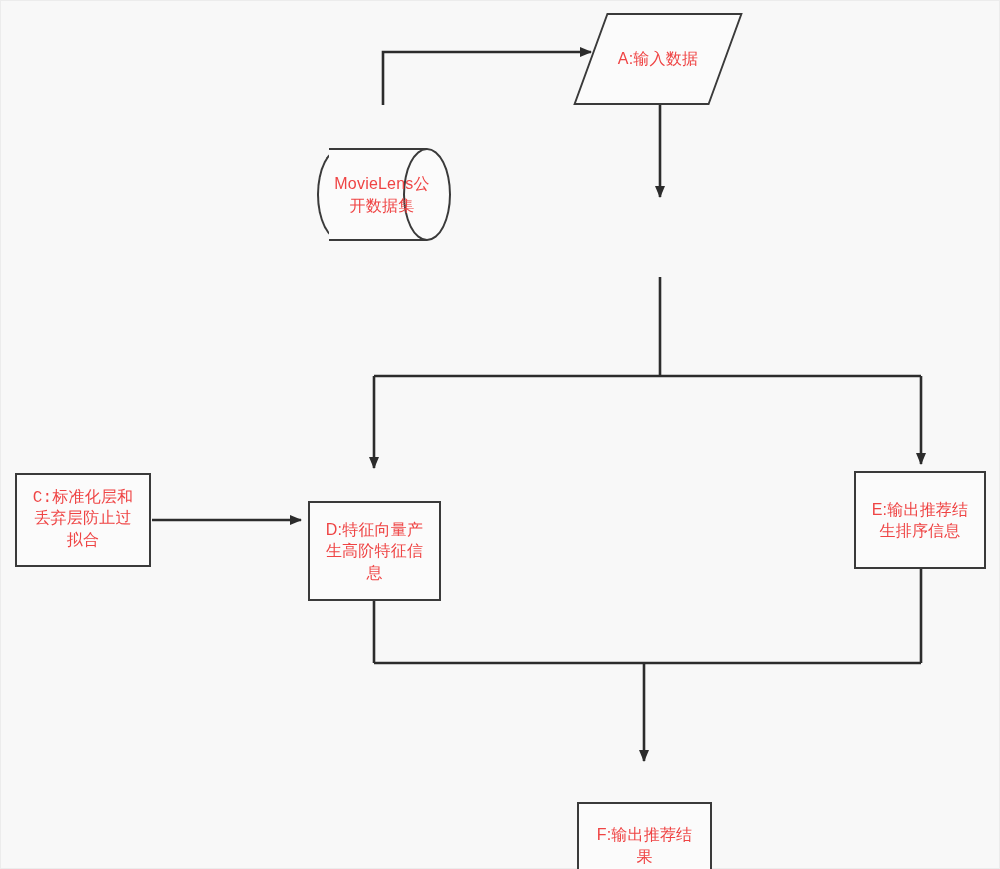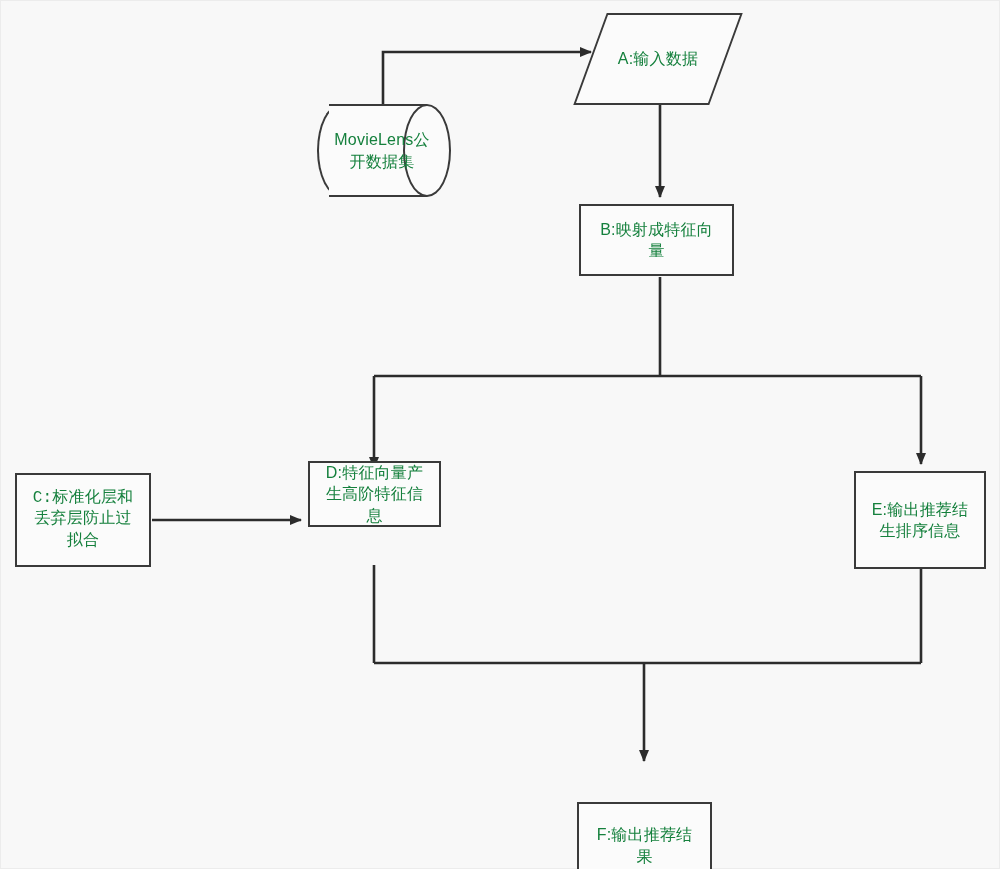--- a/index.html
+++ b/index.html
@@ -29,21 +29,21 @@
     height: 869px;
     pointer-events: none;
   }
   .node {
     position: absolute;
     box-sizing: border-box;
     display: flex;
     align-items: center;
     justify-content: center;
     text-align: center;
-    color: #15803d;
+    color: #ef4444;
     font-size: 16px;
     line-height: 1.32;
     letter-spacing: .2px;
   }
   .node.rect {
     background: #fbfbfb;
     border: 2px solid #3a3a3a;
   }
   .node .label {
     display: block;
@@ -65,20 +65,21 @@
     box-sizing: border-box;
   }
   .node.parallelogram .label {
     position: relative;
     z-index: 2;
   }
   
   .node.cylinder {
     background: transparent;
     border: none;
+    margin-top: 44px;
   }
   .node.cylinder .body {
     position: absolute;
     left: 12px; top: 0;
     right: 24px; bottom: 0;
     background: #fbfbfb;
     border-top: 2px solid #3a3a3a;
     border-bottom: 2px solid #3a3a3a;
     box-sizing: border-box;
   }
@@ -146,32 +147,28 @@
     <span class="cap-right"></span>
     <span class="label">MovieLens公
 开数据集</span>
   </div>
 
   <div class="node parallelogram" style="left:589px; top:12px; width:136px; height:92px;">
     <span class="skin"></span>
     <span class="label">A:输入数据</span>
   </div>
 
-  <div class="node rect" style="left:578px; top:203px; width:155px; height:72px;">
-    <span class="label">B:映射成特征向
-量</span>
-  </div>
 
   <div class="node rect" style="left:14px; top:472px; width:136px; height:94px;font-family:Liberation Mono, monospace;">
     <span class="label">C:标准化层和
 丢弃层防止过
 拟合</span>
   </div>
 
-  <div class="node rect" style="left:307px; top:460px; width:133px; height:66px;">
+  <div class="node rect" style="left:307px; top:500px; width:133px; height:100px;">
     <span class="label">D:特征向量产
 生高阶特征信
 息</span>
   </div>
 
   <div class="node rect" style="left:853px; top:470px; width:132px; height:98px;">
     <span class="label">E:输出推荐结
 生排序信息</span>
   </div>
 

